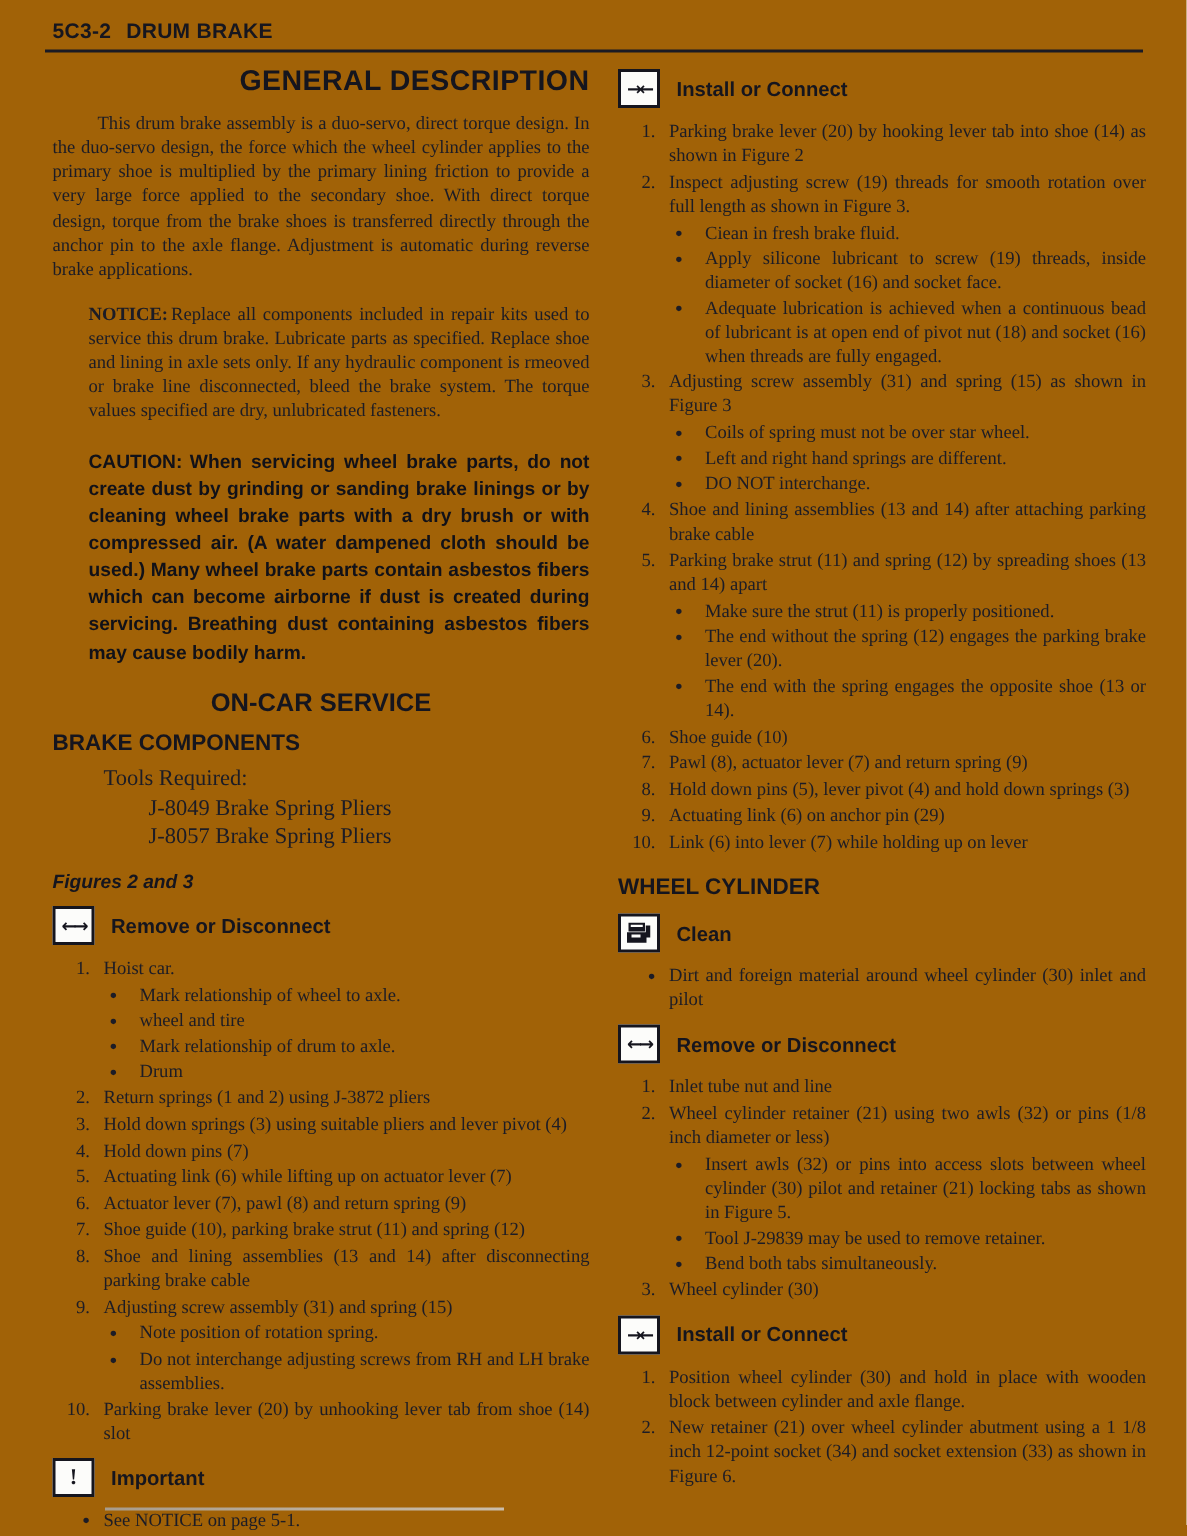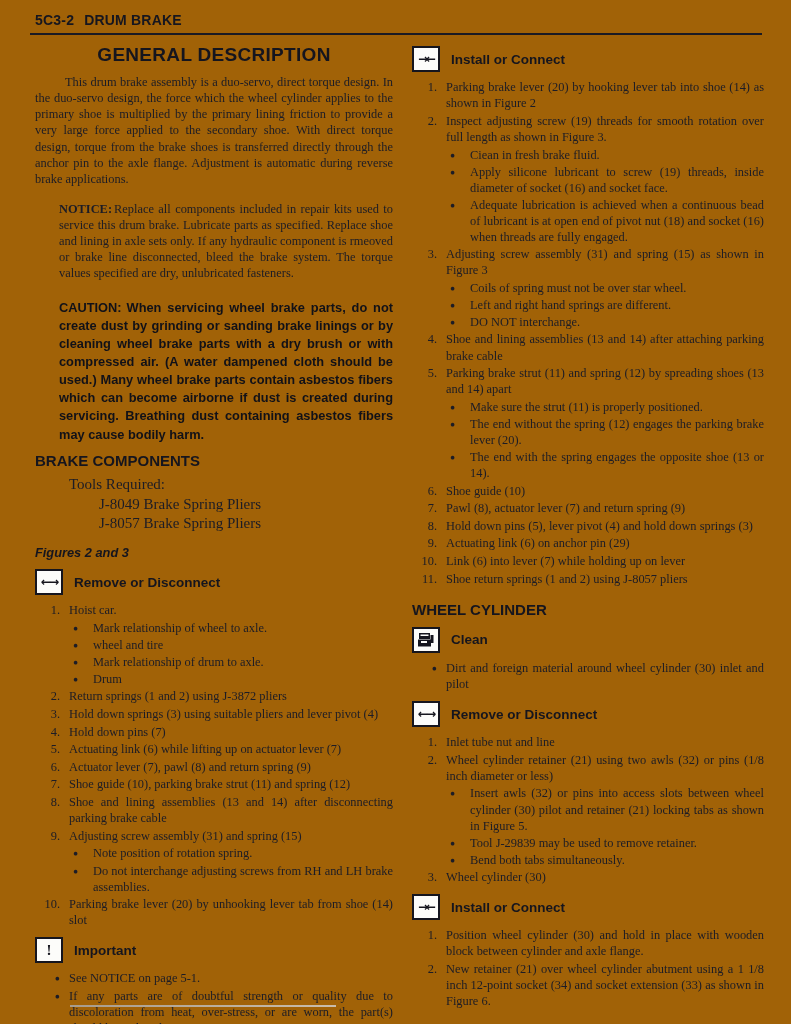--- a/index.html
+++ b/index.html
@@ -9,21 +9,21 @@
     font-family:"Liberation Serif",serif;
   }
   .pagehead{position:absolute;left:35px;top:12px;font-family:"Liberation Sans",sans-serif;
     font-weight:bold;font-size:14px;letter-spacing:.2px;color:#16161f;}
   .pagehead .hcode{margin-right:10px;}
   .headrule{position:absolute;left:30px;top:33px;width:732px;height:2px;background:#1a1a24;}
   .col{position:absolute;top:42px;}
   .col.left{left:35px;width:358px;}
   .col.right{left:412px;width:352px;top:46px;}
   h1.gd{font-family:"Liberation Sans",sans-serif;font-size:19px;letter-spacing:.3px;
-    text-align:center;margin:2px 0 8px 0;color:#15151e;}
+    text-align:right;margin:2px 0 8px 0;color:#15151e;}
   h2.ocs{font-family:"Liberation Sans",sans-serif;font-size:17px;text-align:center;
     margin:15px 0 6px 0;color:#15151e;}
   h3.sub{font-family:"Liberation Sans",sans-serif;font-size:15px;margin:8px 0 6px 0;color:#15151e;}
   p{margin:0;font-size:12.4px;line-height:1.3;text-align:justify;}
   p.intro{text-indent:30px;}
   p.notice{margin:14px 0 0 24px;}
   .blabel{font-weight:bold;padding-right:2px;}
   p.caution{margin:17px 0 0 24px;font-family:"Liberation Sans",sans-serif;
     font-weight:bold;font-size:12.8px;line-height:1.42;color:#111118;}
   .clabel{padding-right:5px;}
@@ -59,20 +59,21 @@
     <span class="hcode">5C3-2</span><span class="htitle">DRUM BRAKE</span>
   </div>
   <div class="headrule"></div>
 
   <div class="col left">
     <h1 class="gd">GENERAL DESCRIPTION</h1>
     <p class="intro">This drum brake assembly is a duo-servo, direct torque design. In the duo-servo design, the force which the wheel cylinder applies to the primary shoe is multiplied by the primary lining friction to provide a very large force applied to the secondary shoe. With direct torque design, torque from the brake shoes is transferred directly through the anchor pin to the axle flange. Adjustment is automatic during reverse brake applications.</p>
     <p class="notice"><span class="blabel">NOTICE:</span><span>Replace all components included in repair kits used to service this drum brake. Lubricate parts as specified. Replace shoe and lining in axle sets only. If any hydraulic component is rmeoved or brake line disconnected, bleed the brake system. The torque values specified are dry, unlubricated fasteners.</span></p>
     <p class="caution"><span class="clabel">CAUTION:</span><span>When servicing wheel brake parts, do not create dust by grinding or sanding brake linings or by cleaning wheel brake parts with a dry brush or with compressed air. (A water dampened cloth should be used.) Many wheel brake parts contain asbestos fibers which can become airborne if dust is created during servicing. Breathing dust containing asbestos fibers may cause bodily harm.</span></p>
 
+    <h2 class="ocs">ON-CAR SERVICE</h2>
     <h3 class="sub">BRAKE COMPONENTS</h3>
 
     <div class="tools">
       <div>Tools Required:</div>
       <div class="tline">J-8049 Brake Spring Pliers</div>
       <div class="tline">J-8057 Brake Spring Pliers</div>
     </div>
 
     <div class="figref">Figures 2 and 3</div>
 
@@ -237,24 +238,20 @@
           <span class="num">8.</span>
           <span class="itx">Hold down pins (5), lever pivot (4) and hold down springs (3)</span>
         </div>
         <div class="oli">
           <span class="num">9.</span>
           <span class="itx">Actuating link (6) on anchor pin (29)</span>
         </div>
         <div class="oli">
           <span class="num">10.</span>
           <span class="itx">Link (6) into lever (7) while holding up on lever</span>
-        </div>
-        <div class="oli">
-          <span class="num">11.</span>
-          <span class="itx">Shoe return springs (1 and 2) using J-8057 pliers</span>
         </div>
       </div>
 
     <h3 class="sub" style="margin-top:14px;">WHEEL CYLINDER</h3>
 
     <div class="secbar">
       <span class="iconbox cleanicon">
         <svg width="16" height="14" viewBox="0 0 16 14" xmlns="http://www.w3.org/2000/svg">
           <rect x="1" y="0" width="11" height="6" fill="#15151e"></rect>
           <rect x="2.5" y="1.5" width="8" height="1.5" fill="#fcfcfa"></rect>

